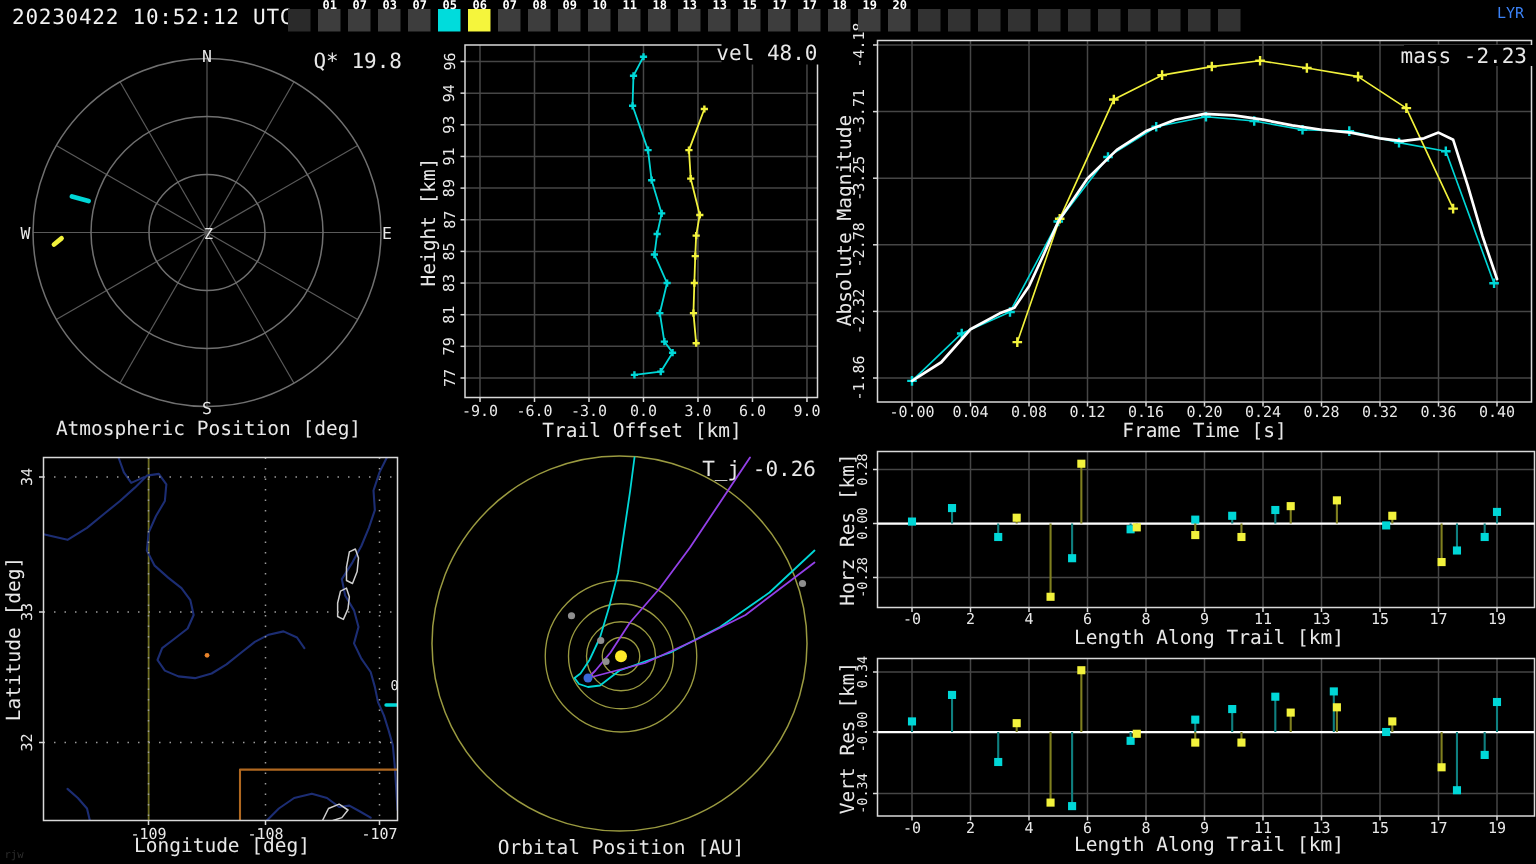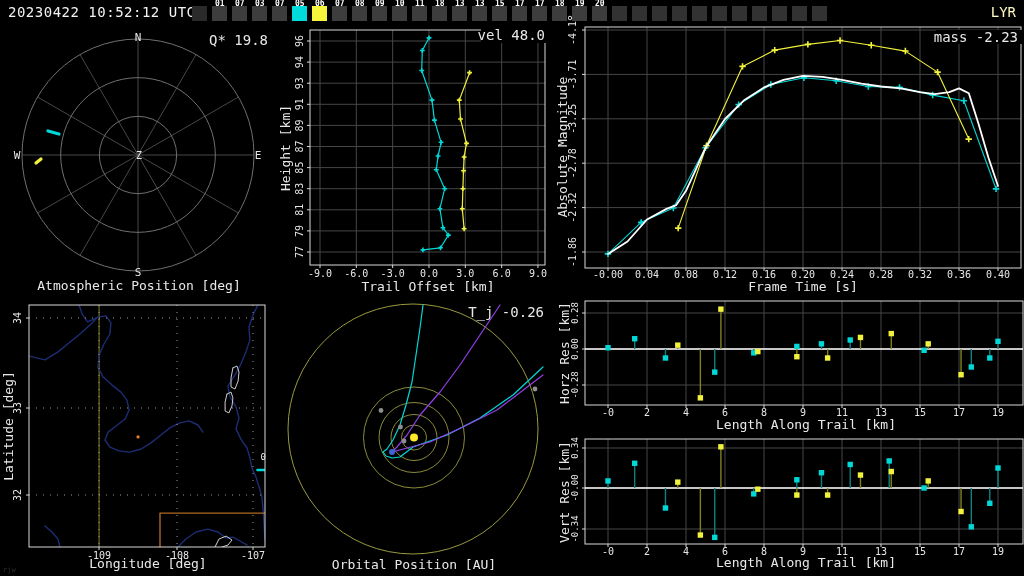--- a/index.html
+++ b/index.html
@@ -1,20 +1,20 @@
 <!DOCTYPE html>
 <html><head>
 <meta charset="utf-8">
 <style>
   html,body{margin:0;padding:0;background:#000;}
   .screen{position:relative;width:1024px;height:576px;background:#000;overflow:hidden;
           font-family:"DejaVu Sans Mono","Liberation Mono",monospace;color:#e8e8e8;}
   .topbar{position:absolute;left:0;top:0;width:1024px;height:25px;z-index:2;}
   .clock{position:absolute;left:8px;top:4px;font-size:14px;letter-spacing:0.5px;color:#f2f2f2;white-space:pre;}
-  .shower{position:absolute;right:8px;top:4px;font-size:14px;color:#fef9c3;}
+  .shower{position:absolute;right:8px;top:4px;font-size:10px;color:#3b82f6;}
   .stbox{position:absolute;top:6px;width:15px;height:15px;}
   .stlabel{position:absolute;top:0px;width:15px;height:8px;font-size:8px;font-weight:bold;
            color:#ffffff;text-align:left;line-height:8px;}
   svg{position:absolute;left:0;top:0;z-index:1;}
   text{font-family:"DejaVu Sans Mono","Liberation Mono",monospace;fill:#e8e8e8;}
   .t14{font-size:14px;} .t13{font-size:13px;} .t11{font-size:11px;}
   .t10{font-size:10px;} .wm{font-size:7px;fill:#2e2e2e;}
 </style>
 </head>
 <body>

